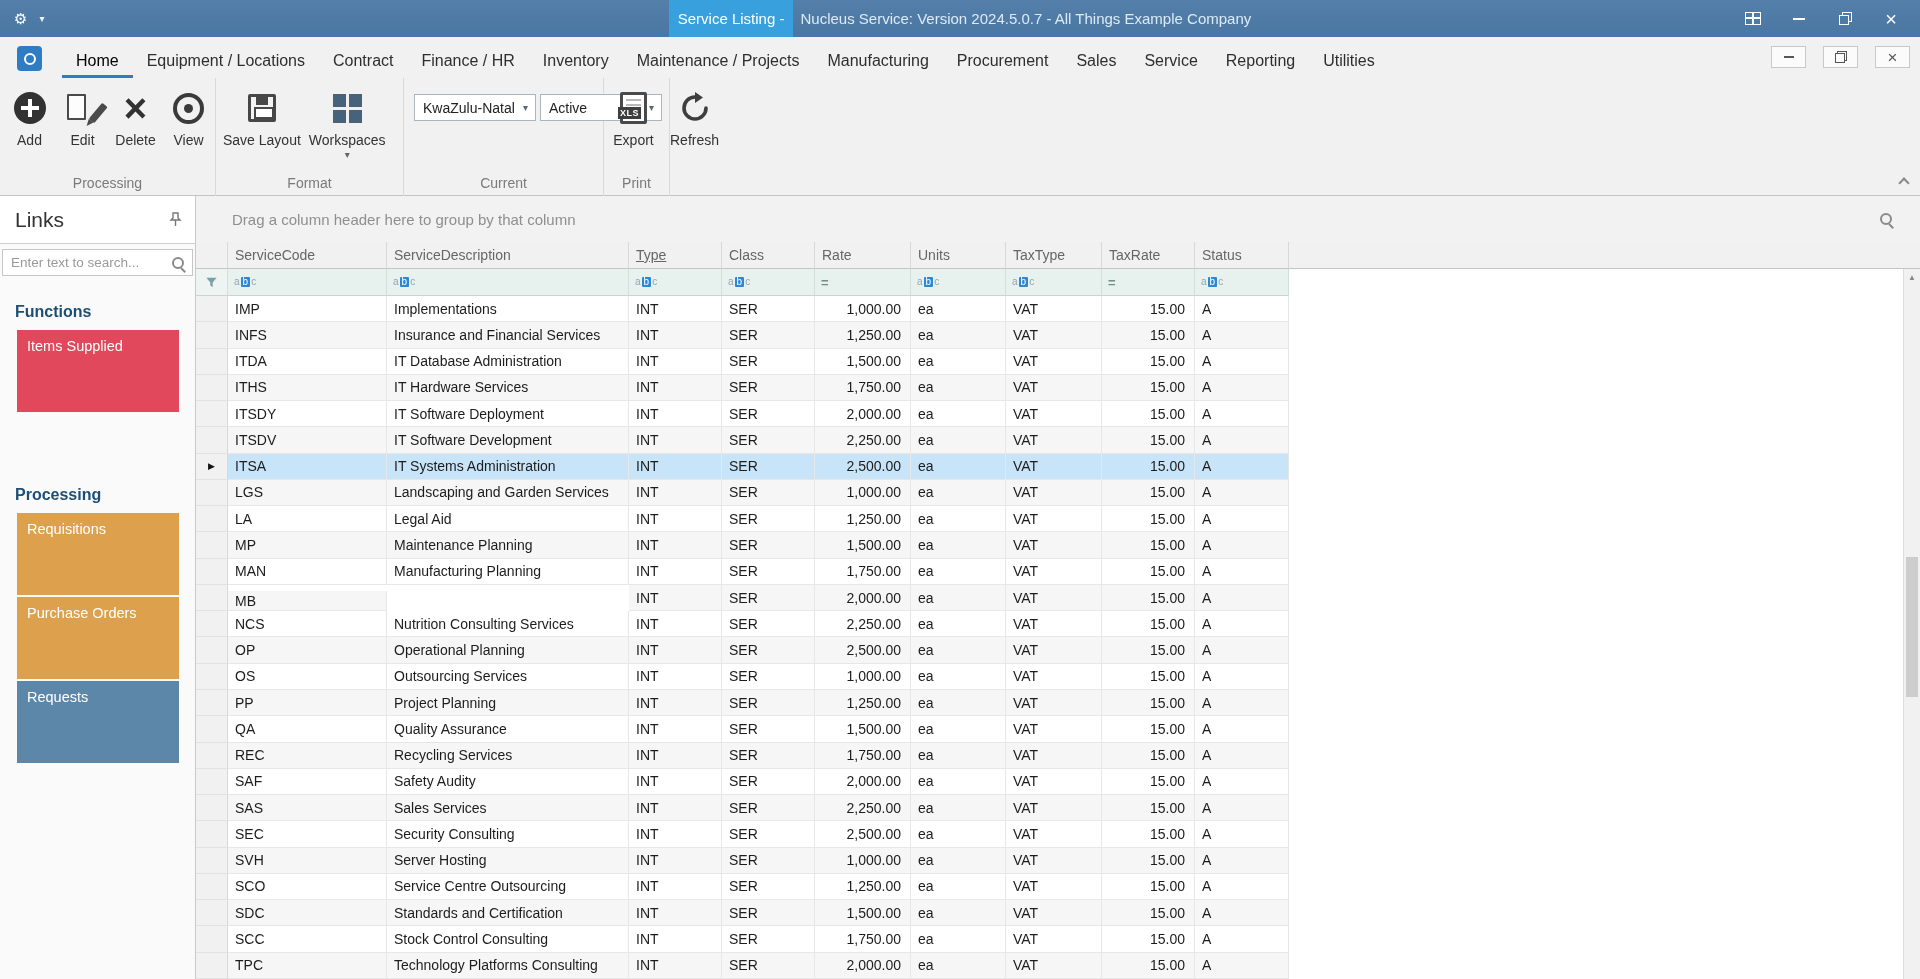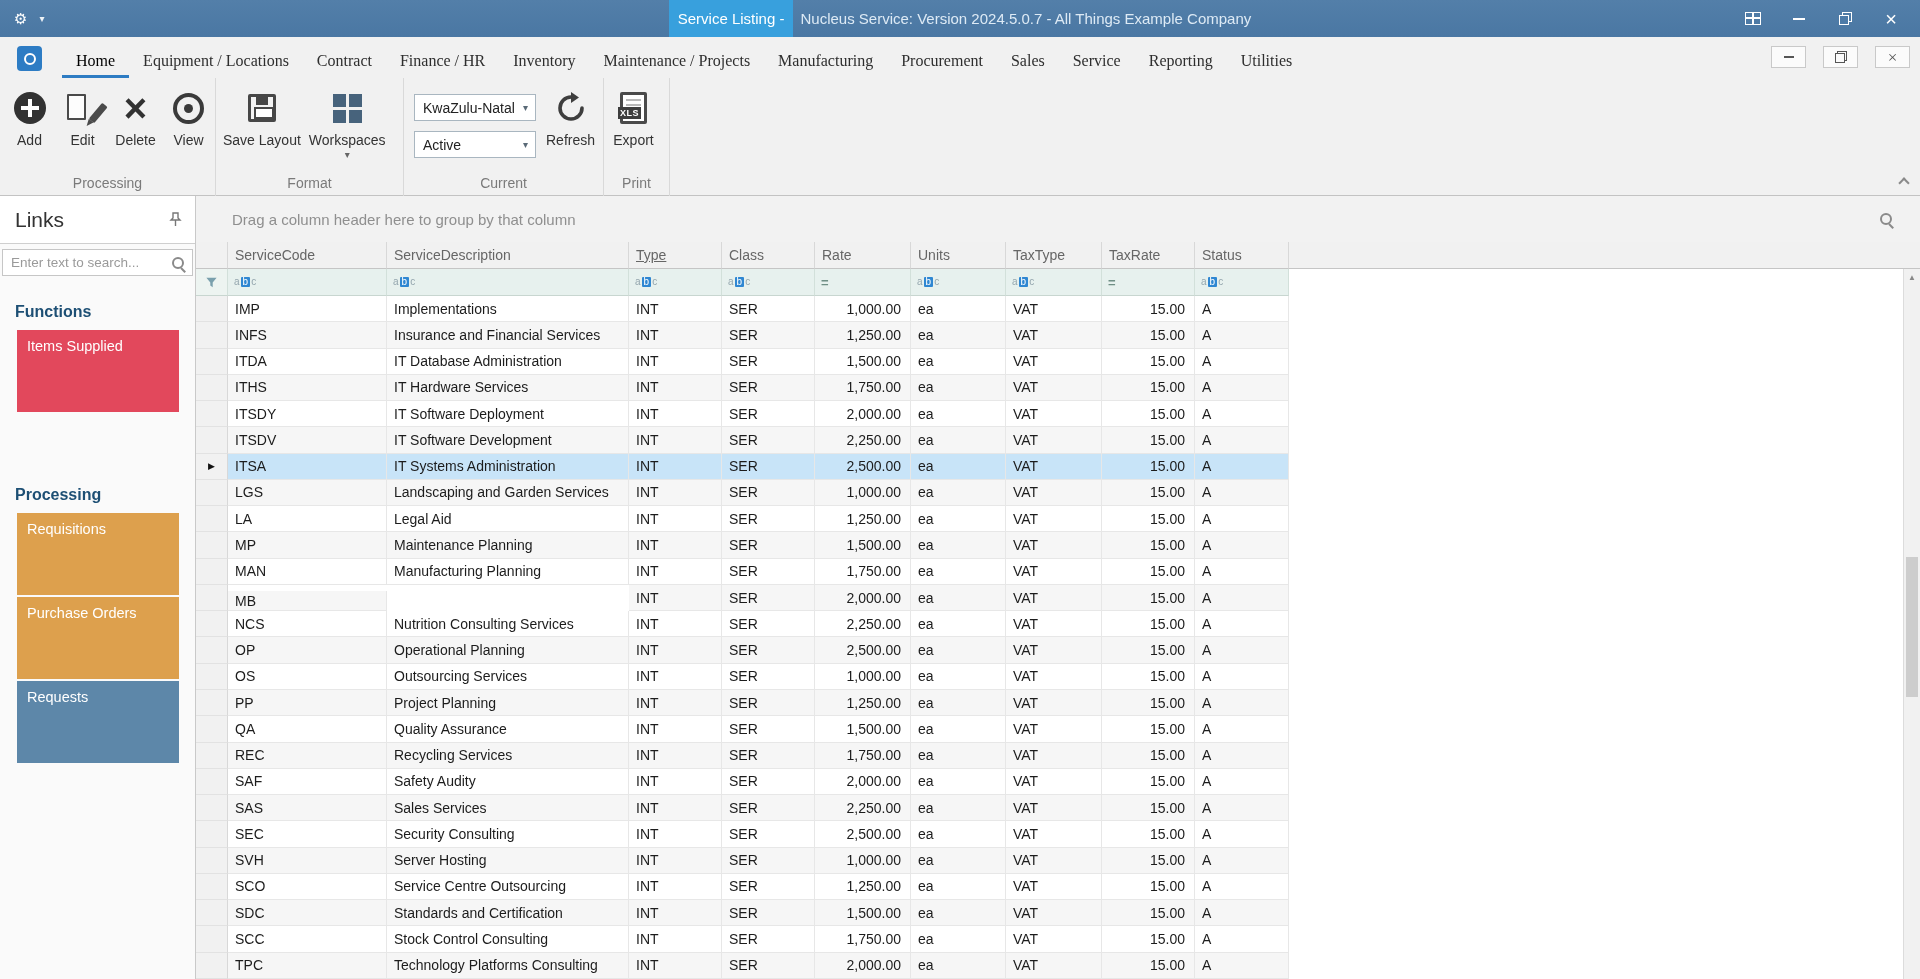--- a/index.html
+++ b/index.html
@@ -23,21 +23,21 @@
   .icon-table::before { content: ""; position: absolute; left: 0; right: 0; top: 4px; height: 1.5px; background: #fff; }
   .icon-table::after { content: ""; position: absolute; top: 0; bottom: 0; left: 6px; width: 1.5px; background: #fff; }
   .bar { display: inline-block; width: 12px; height: 2px; background: #fff; }
   .restore { position: relative; width: 13px; height: 13px; --rc: #fff; --rbg: #4d7ba8; }
   .restore::before { content: ""; position: absolute; right: 0; top: 0; width: 8px; height: 8px; border: 1.5px solid var(--rc); }
   .restore::after { content: ""; position: absolute; left: 0; bottom: 0; width: 8px; height: 8px; border: 1.5px solid var(--rc); background: var(--rbg); }
   .x-glyph { font-size: 20px; line-height: 1; }
 
   
   .ribbon { position: absolute; top: 37px; left: 0; right: 0; height: 159px; background: #f1f1f1; border-bottom: 1px solid #c3c3c3; }
-  .tabrow { position: relative; height: 41px; display: flex; align-items: flex-end; font-family: Liberation Serif, serif; }
+  .tabrow { position: relative; height: 41px; display: flex; align-items: flex-end; }
   .app-btn { position: absolute; left: 17px; top: 9px; width: 25px; height: 25px; background: #2d7cc4; border-radius: 4px; cursor: pointer; }
   .app-btn::after { content: ""; position: absolute; left: 6.5px; top: 6.5px; width: 8px; height: 8px; border: 2.2px solid #fff; border-radius: 50%; }
   .tabs { display: flex; margin-left: 62px; }
   .tab { padding: 0 14px; height: 31px; line-height: 28px; font-size: 16px; color: #2e2e2e; cursor: pointer; white-space: nowrap; }
   .tab.active { border-bottom: 3px solid #2e7cc3; color: #000; }
   .child-ctrls { position: absolute; right: 10px; top: 9px; display: flex; gap: 17px; }
   .cbtn { width: 35px; height: 22px; border: 1px solid #c9c9c9; background: #fbfbfb; display: flex; align-items: center; justify-content: center; color: #555; cursor: pointer; }
   .cbtn .bar { background: #555; width: 10px; }
   .cbtn .restore { --rc: #555; --rbg: #fbfbfb; width: 12px; height: 12px; }
   .cbtn .x-glyph { font-size: 17px; color: #555; }
@@ -64,21 +64,21 @@
   .edit-pencil { position: absolute; right: 5px; bottom: 4px; width: 7px; height: 21px; background: #4a4a4a; border-radius: 1.5px; transform: rotate(40deg); transform-origin: center bottom; }
   .edit-pencil::after { content: ""; position: absolute; bottom: -7px; left: 0; border-left: 3.5px solid transparent; border-right: 3.5px solid transparent; border-top: 7px solid #4a4a4a; }
   .icon-x { font-size: 40px; font-weight: bold; color: #323232; line-height: 32px; }
   .icon-view { position: relative; width: 31px; height: 31px; border-radius: 50%; border: 4px solid #3a3a3a; }
   .icon-view::after { content: ""; position: absolute; left: 7px; top: 7px; width: 9px; height: 9px; border-radius: 50%; background: #3a3a3a; }
   .icon-save { position: relative; width: 28px; height: 28px; border: 3px solid #474747; border-radius: 2px; background: #f3f3f3; }
   .icon-save::before { content: ""; position: absolute; top: 0; left: 5px; width: 12px; height: 8px; background: #474747; }
   .icon-save::after { content: ""; position: absolute; bottom: 0; left: 3px; width: 16px; height: 8px; border: 2px solid #474747; background: #fff; }
   .icon-ws { display: grid; grid-template-columns: 13px 13px; gap: 3px; }
   .icon-ws i { display: block; width: 13px; height: 13px; background: #47637c; }
-  .cur-selects { display: flex; flex-direction: column; gap: 10px; padding: 9px 8px 0 7px; }
+  .cur-selects { display: flex; flex-direction: row; gap: 4px; padding: 9px 8px 0 7px; }
   .dd { width: 122px; height: 27px; background: #fff; border: 1px solid #a9b6c0; display: flex; align-items: center; padding-left: 8px; font-size: 14px; color: #222; cursor: pointer; }
   .dd-arrow { margin-left: auto; padding: 0 7px; color: #5a6a77; font-size: 10px; }
   .icon-xls { position: relative; width: 27px; height: 32px; border: 3px solid #4a4a4a; border-radius: 2px; background: #fff; }
   .icon-xls::before { content: ""; position: absolute; left: 3px; right: 3px; top: 4px; height: 9px;
     background: repeating-linear-gradient(#b9b9b9 0 1.5px, transparent 1.5px 5px); }
   .xls-badge { position: absolute; left: -5px; bottom: 2px; background: #3e3e3e; color: #fff; font-size: 9px; font-weight: bold; padding: 1px 2px; letter-spacing: .5px; }
   .ribbon-collapse { position: absolute; right: 12px; bottom: 8px; width: 8px; height: 8px;
     border-left: 2px solid #8a8a8a; border-top: 2px solid #8a8a8a; transform: rotate(45deg); cursor: pointer; }
 
   

